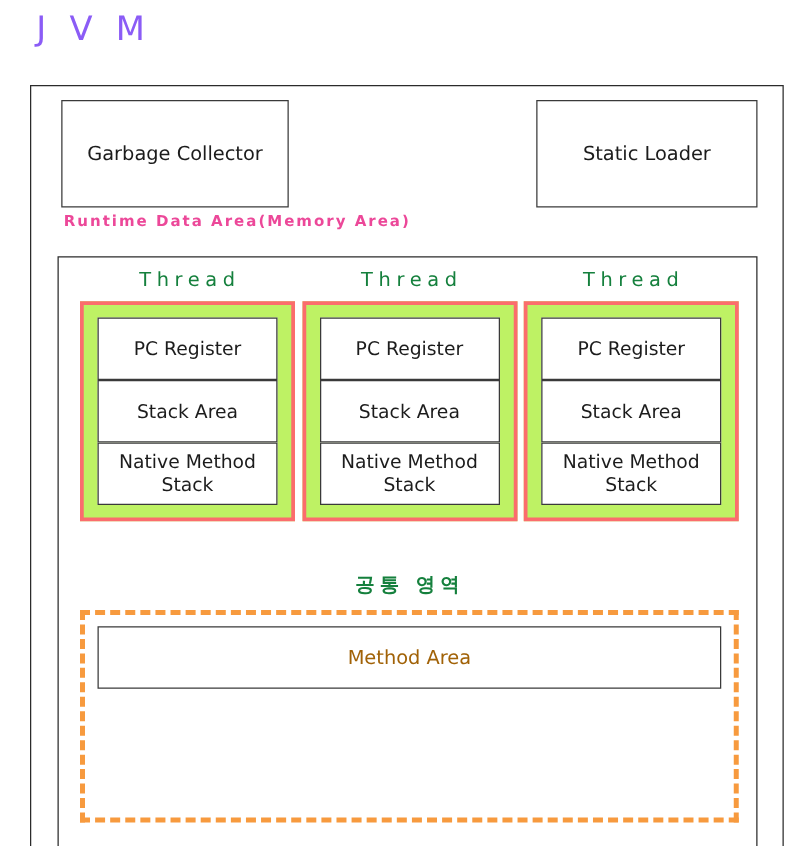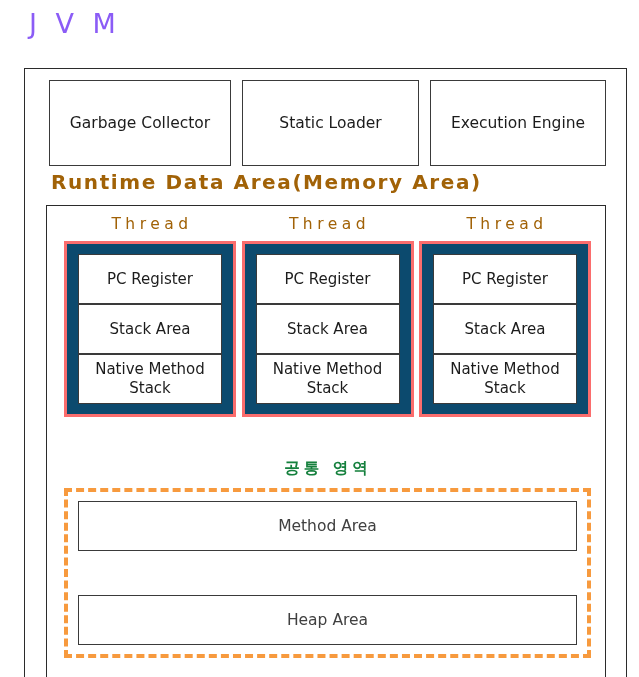--- a/index.html
+++ b/index.html
@@ -68,24 +68,24 @@
   .comp-cl { width: 177px; }
   .comp-ee { width: 176px; }
   .comp-box .lines { display: block; }
   .comp-box .l2 { display: block; }
 
   
   .rda-label {
     position: absolute;
     left: 26px;
     top: 101px;
-    font-size: 20px;
+    font-size: 12px;
     font-weight: bold;
     letter-spacing: 1.6px;
-    color: #a16207;
+    color: #ec4899;
     white-space: nowrap;
   }
   .rda-frame {
     position: absolute;
     left: 21px;
     top: 136px;
     width: 560px;
     height: 473px;
     box-sizing: border-box;
     border: 1.5px solid #2b2b2b;
@@ -103,33 +103,33 @@
     justify-content: space-between;
   }
   .thread-col {
     width: 172px;
     display: flex;
     flex-direction: column;
     align-items: stretch;
   }
   .thread-label {
     text-align: center;
-    color: #a16207;
+    color: #15803d;
     font-size: 15.5px;
     letter-spacing: 4.5px;
     font-weight: 500;
     margin-bottom: 7px;
     padding-left: 4px;
     height: 20px;
     line-height: 20px;
   }
   .thread-box {
     box-sizing: border-box;
     border: 3.5px solid #fb6d6d;
-    background: #0c4a6e;
+    background: #bef264;
     padding: 10px 11px;
     height: 176px;
     display: flex;
     flex-direction: column;
     justify-content: space-between;
   }
   .mem-box {
     box-sizing: border-box;
     border: 1.5px solid #3a3a3a;
     background: #ffffff;
@@ -173,21 +173,21 @@
   .shared-box {
     box-sizing: border-box;
     border: 1.5px solid #3a3a3a;
     background: #ffffff;
     display: flex;
     align-items: center;
     justify-content: center;
     text-align: center;
     font-size: 15.5px;
     line-height: 20px;
-    color: #404040;
+    color: #a16207;
     height: 50px;
   }
 </style>
 </head>
 <body>
 
 <div class="jvm-title">J V M</div>
 
 <div class="jvm-frame">
 
@@ -198,25 +198,20 @@
         <span class="l1">Garbage Collector</span>
       </span>
     </div>
 
     <div class="comp-box comp-cl">
       <span class="lines">
         <span class="l1">Static Loader</span>
       </span>
     </div>
 
-    <div class="comp-box comp-ee">
-      <span class="lines">
-        <span class="l1">Execution Engine</span>
-      </span>
-    </div>
 
   </div>
 
   <div class="rda-label">Runtime Data Area(Memory Area)</div>
 
   <div class="rda-frame">
 
     <div class="threads-row">
 
       <div class="thread-col">
@@ -288,21 +283,16 @@
     </div>
 
     <div class="shared-label">공통 영역</div>
 
     <div class="shared-frame">
       <div class="shared-box">
         <span>
           <span style="display:block">Method Area</span>
         </span>
       </div>
-      <div class="shared-box">
-        <span>
-          <span style="display:block">Heap Area</span>
-        </span>
-      </div>
     </div>
 
   </div>
 </div>
 
 </body></html>

